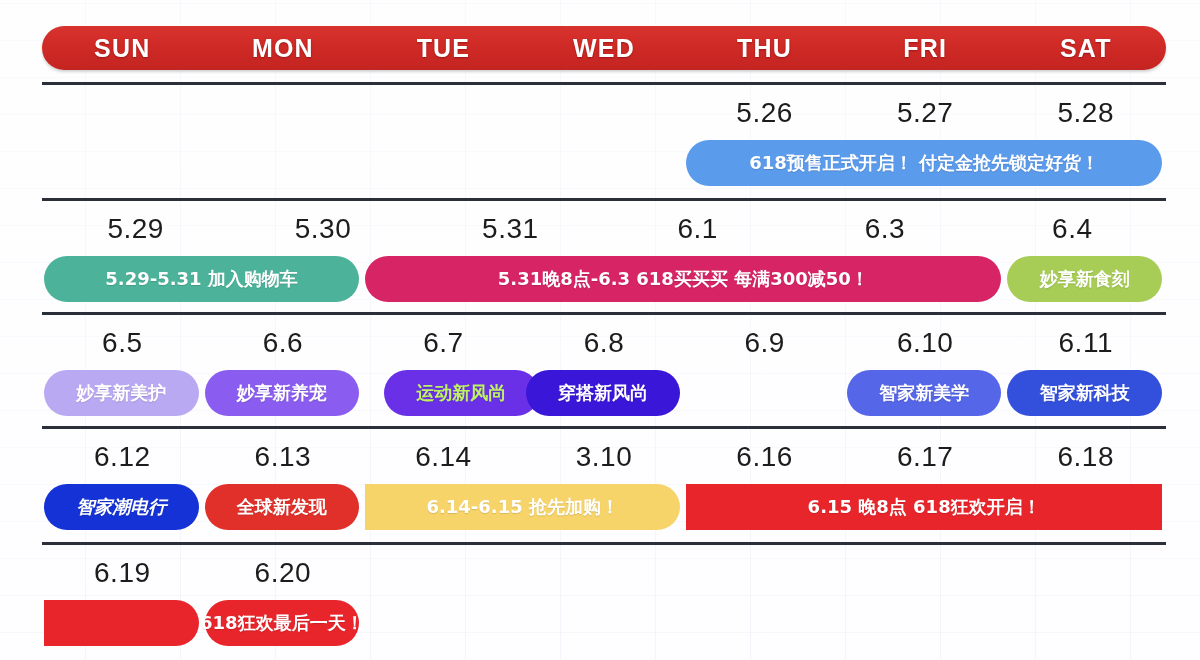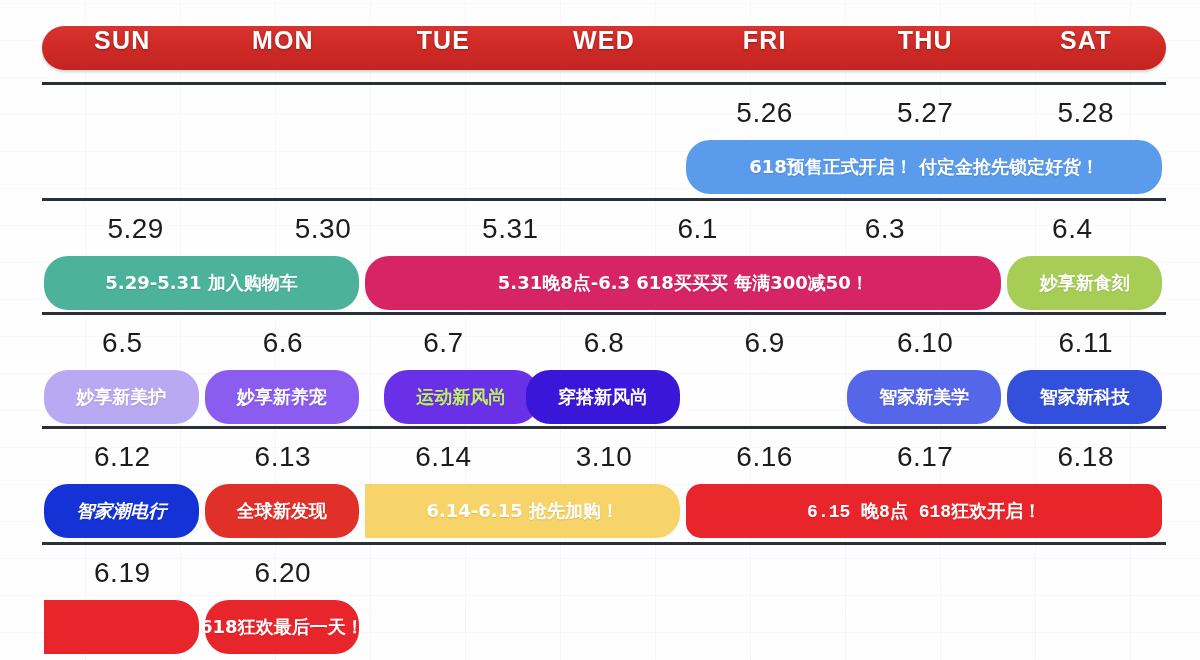--- a/index.html
+++ b/index.html
@@ -55,20 +55,21 @@
   #weekday-header {
     position: absolute;
     left: 0;
     top: 26px;
     width: 1124px;
     height: 44px;
     border-radius: 22px;
     background: linear-gradient(180deg, #d8342f 0%, #cf2a26 45%, #c42421 100%);
     box-shadow: 0 2px 3px rgba(0,0,0,0.18);
     display: flex;
+    align-items: center;
   }
   .weekday-cell {
     flex: 1 1 0;
     text-align: center;
     color: #ffffff;
     font-size: 25px;
     font-weight: bold;
     letter-spacing: 1.2px;
     text-shadow: 0 1px 2px rgba(90,0,0,0.45);
     font-family: "Liberation Sans", sans-serif;
@@ -113,54 +114,54 @@
     left: 0;
     top: 58px;
     width: 1124px;
     height: 48px;
   }
 
   
   .event {
     position: absolute;
     top: 0;
-    height: 54px;
+    height: 46px;
     display: flex;
     align-items: center;
     justify-content: center;
     color: #ffffff;
     font-size: 18px;
     font-weight: bold;
     white-space: nowrap;
     box-sizing: border-box;
     padding: 0 12px;
     font-family: "DejaVu Sans", "Liberation Sans", sans-serif;
     text-shadow: 0 1px 1px rgba(0,0,0,0.13);
   }
   .r-pill   { border-radius: 24px; }
   .r-right  { border-radius: 0 24px 24px 0; }
-  .r-square { border-radius: 15px; font-family: Liberation Mono, monospace; }
+  .r-square { border-radius: 0; }
 </style>
 </head>
 <body>
 
 <div id="calendar-page">
 
   <div id="bg-grid"></div>
   <div id="grid-overlay-tint"></div>
 
   <div class="content">
 
     <div id="weekday-header">
         <div class="weekday-cell">SUN</div>
         <div class="weekday-cell">MON</div>
         <div class="weekday-cell">TUE</div>
         <div class="weekday-cell">WED</div>
+        <div class="weekday-cell">THU</div>
         <div class="weekday-cell">FRI</div>
-        <div class="weekday-cell">THU</div>
         <div class="weekday-cell">SAT</div>
       </div>
 
     <div id="weeks-container">
         <div class="week" style="top: 82px; height: 112px;">
           <div class="week-rule"></div>
           <div class="daynum-row">
             <div class="daynum-cell empty"></div>
             <div class="daynum-cell empty"></div>
             <div class="daynum-cell empty"></div>

